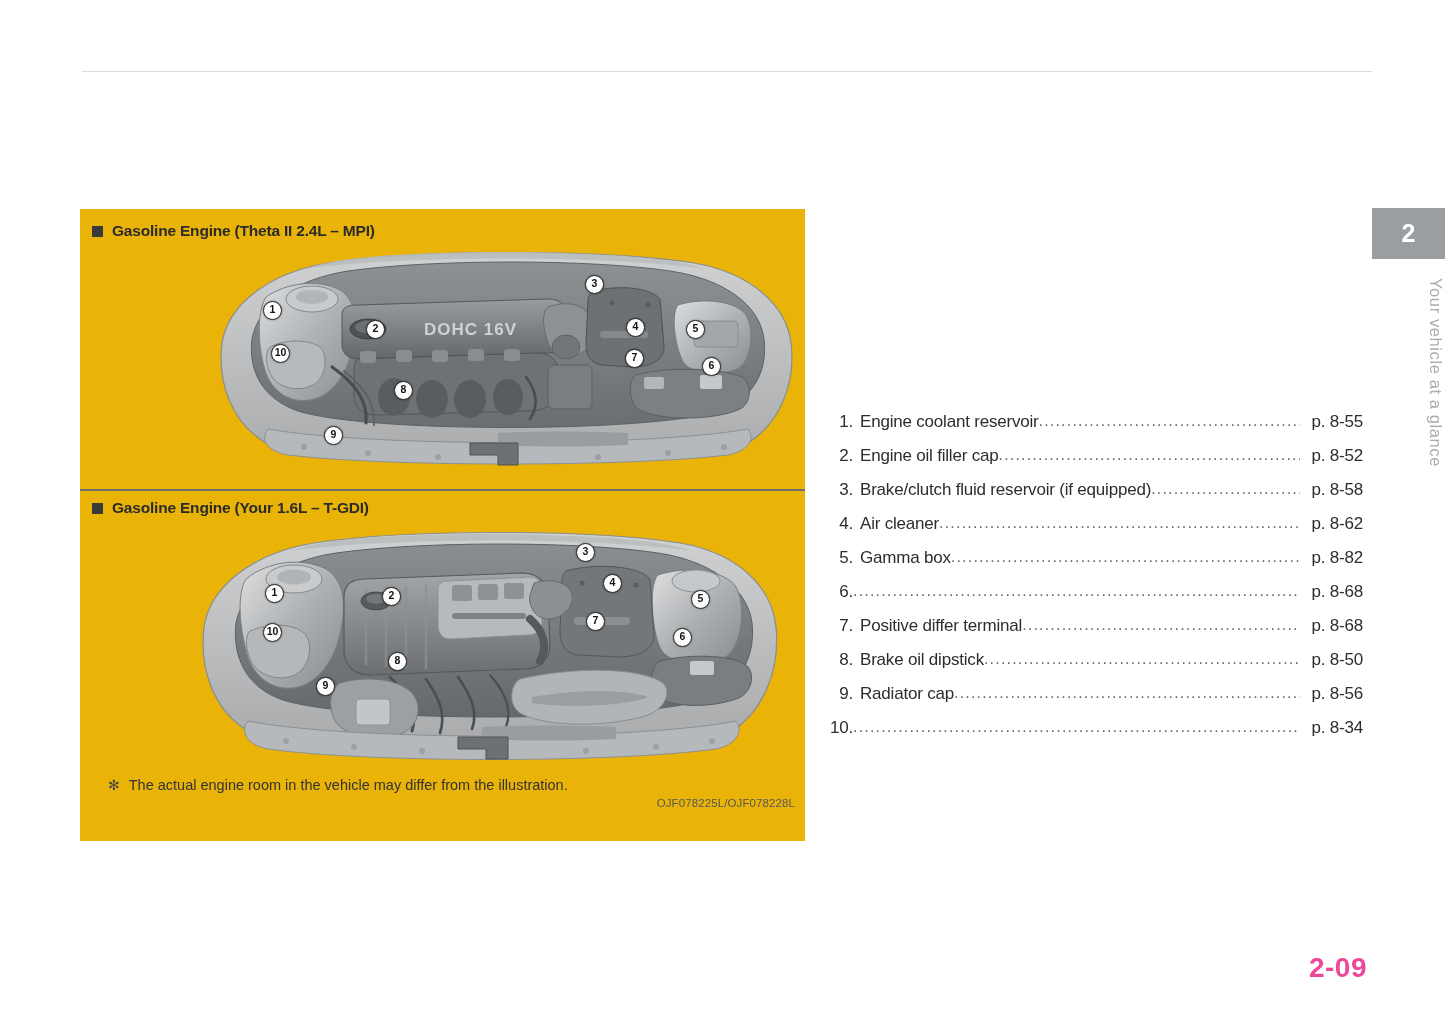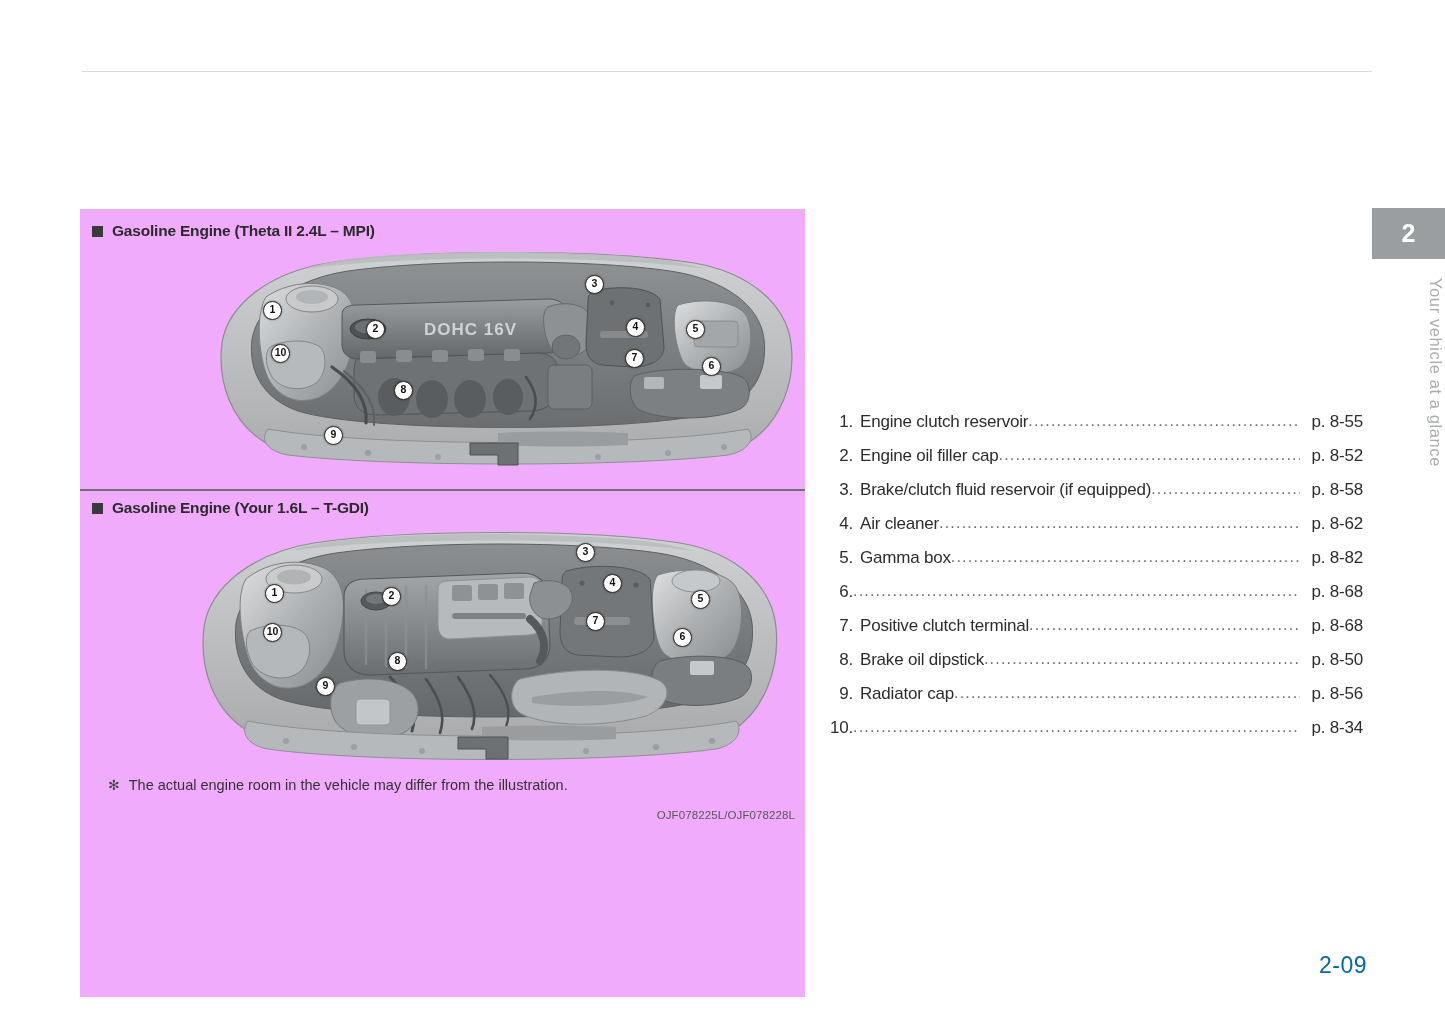--- a/index.html
+++ b/index.html
@@ -25,22 +25,22 @@
     height: 1px;
     background: #d8dadc;
   }
 
   
   .figure-panel {
     position: absolute;
     left: 80px;
     top: 209px;
     width: 725px;
-    height: 788px;
-    background: #f0abfc;
+    height: 632px;
+    background: #eab308;
   }
 
   .fig-heading {
     position: absolute;
     left: 12px;
     font-size: 15.5px;
     font-weight: bold;
     color: #2b2b2b;
     letter-spacing: -0.2px;
     white-space: nowrap;
@@ -107,21 +107,21 @@
     gap: 9px;
   }
   .fig-note .note-mark {
     font-size: 14px;
     color: #444444;
   }
 
   .fig-code {
     position: absolute;
     right: 10px;
-    top: 600px;
+    top: 588px;
     font-size: 11.5px;
     color: #585858;
     letter-spacing: 0.1px;
     white-space: nowrap;
     text-align: center;
   }
 
   
   .legend {
     position: absolute;
@@ -203,23 +203,23 @@
     text-align: left;
     padding-left: 20px;
     box-sizing: border-box;
   }
 
   
   .page-number {
     position: absolute;
     right: 78px;
     top: 952px;
-    font-size: 23px;
-    font-weight: normal;
-    color: #0369a1;
+    font-size: 28px;
+    font-weight: bold;
+    color: #ec4899;
     letter-spacing: 0.5px;
   }
 </style>
 </head>
 <body>
 
 <div class="top-rule"></div>
 
 <div class="figure-panel">
 
@@ -467,21 +467,21 @@
     <span>The actual engine room in the vehicle may differ from the illustration.</span>
   </div>
 
   <div class="fig-code">OJF078225L/OJF078228L</div>
 </div>
 
 <div class="legend">
 
   <div class="legend-row">
     <span class="lg-num">1.</span>
-    <span class="lg-label">Engine clutch reservoir</span>
+    <span class="lg-label">Engine coolant reservoir</span>
     <span class="lg-dots">..................................................................................</span>
     <span class="lg-page">p. 8-55</span>
   </div>
 
   <div class="legend-row">
     <span class="lg-num">2.</span>
     <span class="lg-label">Engine oil filler cap</span>
     <span class="lg-dots">..................................................................................</span>
     <span class="lg-page">p. 8-52</span>
   </div>
@@ -508,21 +508,21 @@
   </div>
 
   <div class="legend-row">
     <span class="lg-num">6.</span>
     <span class="lg-dots">..................................................................................</span>
     <span class="lg-page">p. 8-68</span>
   </div>
 
   <div class="legend-row">
     <span class="lg-num">7.</span>
-    <span class="lg-label">Positive clutch terminal</span>
+    <span class="lg-label">Positive differ terminal</span>
     <span class="lg-dots">..................................................................................</span>
     <span class="lg-page">p. 8-68</span>
   </div>
 
   <div class="legend-row">
     <span class="lg-num">8.</span>
     <span class="lg-label">Brake oil dipstick</span>
     <span class="lg-dots">..................................................................................</span>
     <span class="lg-page">p. 8-50</span>
   </div>

